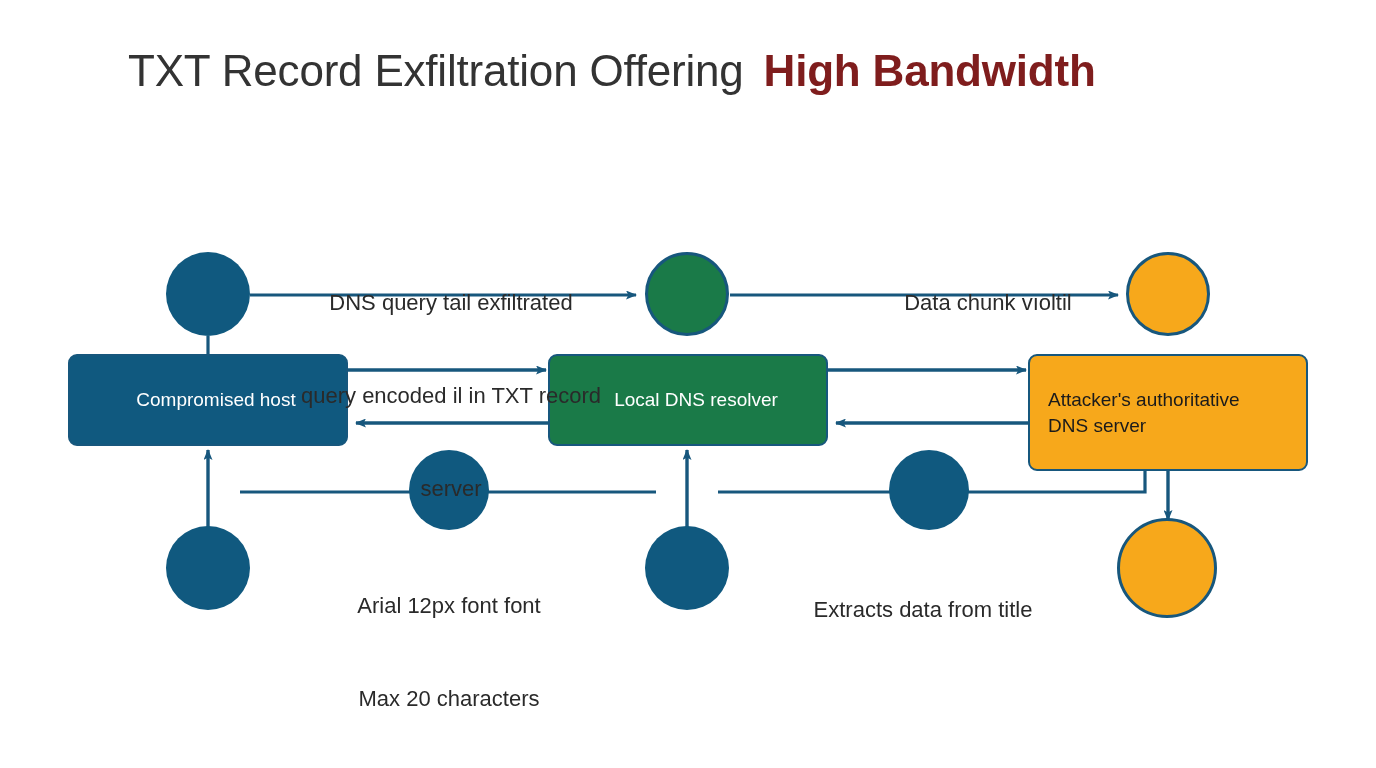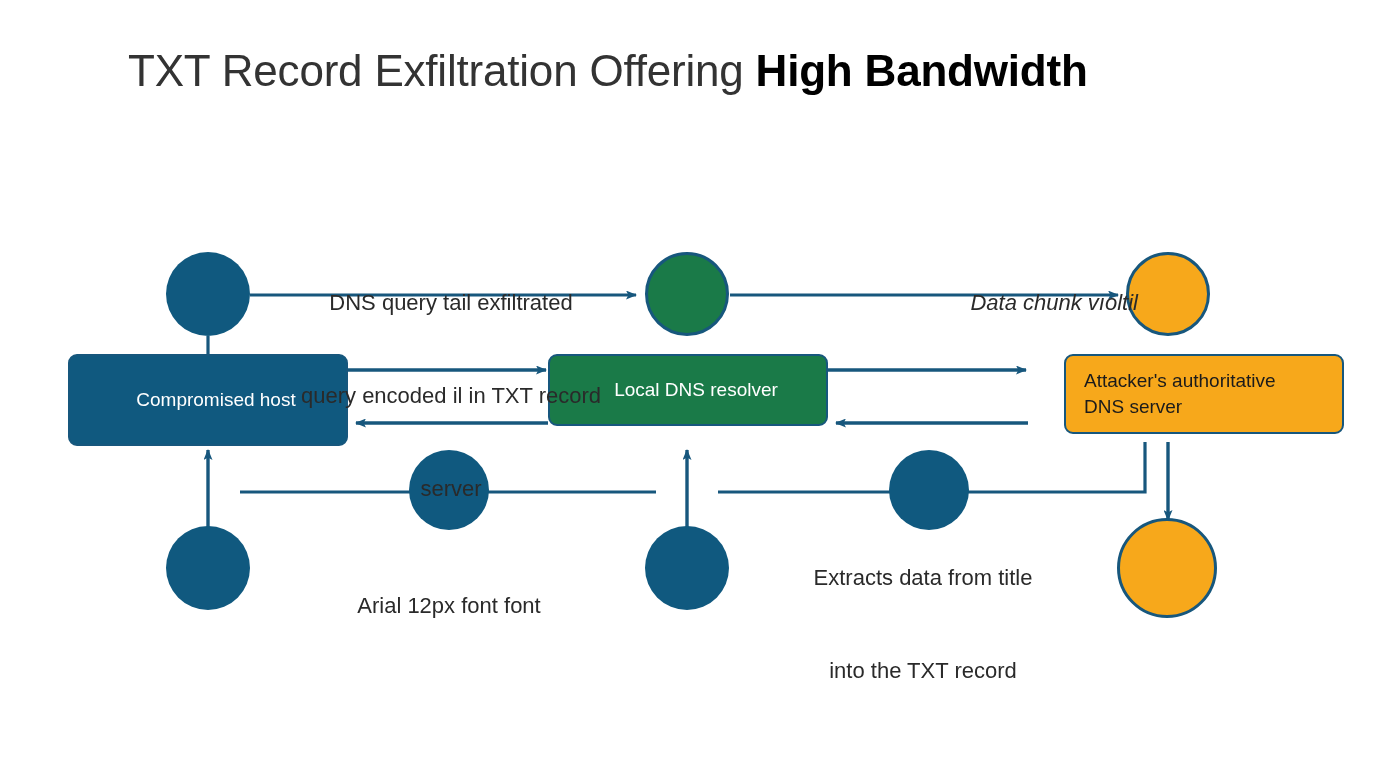--- a/index.html
+++ b/index.html
@@ -26,21 +26,22 @@
     left: 128px;
     top: 46px;
     font-size: 44px;
     color: #333333;
     letter-spacing: -0.2px;
     white-space: pre;
     font-weight: 400;
   }
   .diagram-title .bold {
     font-weight: 700;
-    color: #000000;
+    color: #7f1d1d;
+    margin-left: 8px;
   }
   .node-box {
     position: absolute;
     box-sizing: border-box;
     border-radius: 9px;
     display: flex;
     align-items: center;
     border: 2px solid #17577d;
     font-size: 19px;
     line-height: 26px;
@@ -57,22 +58,21 @@
   }
   .annotation {
     position: absolute;
     font-size: 22px;
     line-height: 31px;
     color: #2a2a2a;
     text-align: center;
     white-space: pre;
   }
   .annotation.left-al {
-    text-align: right;
-    font-style: italic;
+    text-align: center;
   }
   .node-circle {
     position: absolute;
     border-radius: 50%;
     box-sizing: border-box;
   }
 </style>
 </head>
 <body>
 
@@ -141,42 +141,42 @@
 <div class="node-circle" style="left:166px; top:526px; width:84px; height:84px; background:#10597f;"></div>
 <div class="node-circle" style="left:409px; top:450px; width:80px; height:80px; background:#10597f;"></div>
 <div class="node-circle" style="left:645px; top:526px; width:84px; height:84px; background:#10597f;"></div>
 <div class="node-circle" style="left:889px; top:450px; width:80px; height:80px; background:#10597f;"></div>
 <div class="node-circle" style="left:1117px; top:518px; width:100px; height:100px; background:#f7a81b; border:3px solid #17577d;"></div>
 
 <div class="node-box centered" style="left:68px; top:354px; width:280px; height:92px; background:#10597f; color:#ffffff;">
   <span>Compromised host</span>
 </div>
 
-<div class="node-box centered" style="left:548px; top:354px; width:280px; height:72px; background:#1a7a48; color:#ffffff;">
+<div class="node-box centered" style="left:548px; top:354px; width:280px; height:92px; background:#1a7a48; color:#ffffff;">
   <span>Local DNS resolver</span>
 </div>
 
-<div class="node-box lefty" style="left:1028px; top:354px; width:280px; height:80px; background:#f7a81b; color:#1b1b1b;margin-left:36px;">
+<div class="node-box lefty" style="left:1028px; top:354px; width:280px; height:117px; background:#f7a81b; color:#1b1b1b;">
   <span>
     <span>Attacker's authoritative</span><br>
     <span>DNS server</span>
   </span>
 </div>
 
 <div class="annotation" style="left:286px; top:225px; width:330px;">
   <div>DNS query tail exfiltrated</div>
   <div>query encoded il in TXT record</div>
   <div>server</div>
 </div>
 
 <div class="annotation left-al" style="left:838px; top:225px; width:300px;">
   <div>Data chunk vıoltil</div>
 </div>
 
 <div class="annotation" style="left:334px; top:528px; width:230px;">
   <div>Arial 12px font font</div>
+  <div>Max 20 characters</div>
   
 </div>
 
-<div class="annotation" style="left:798px; top:500px; width:250px;">
+<div class="annotation" style="left:798px; top:532px; width:250px;">
   <div>Extracts data from title</div>
-  <div>into the TXT record</div>
 </div>
 
 </body></html>

